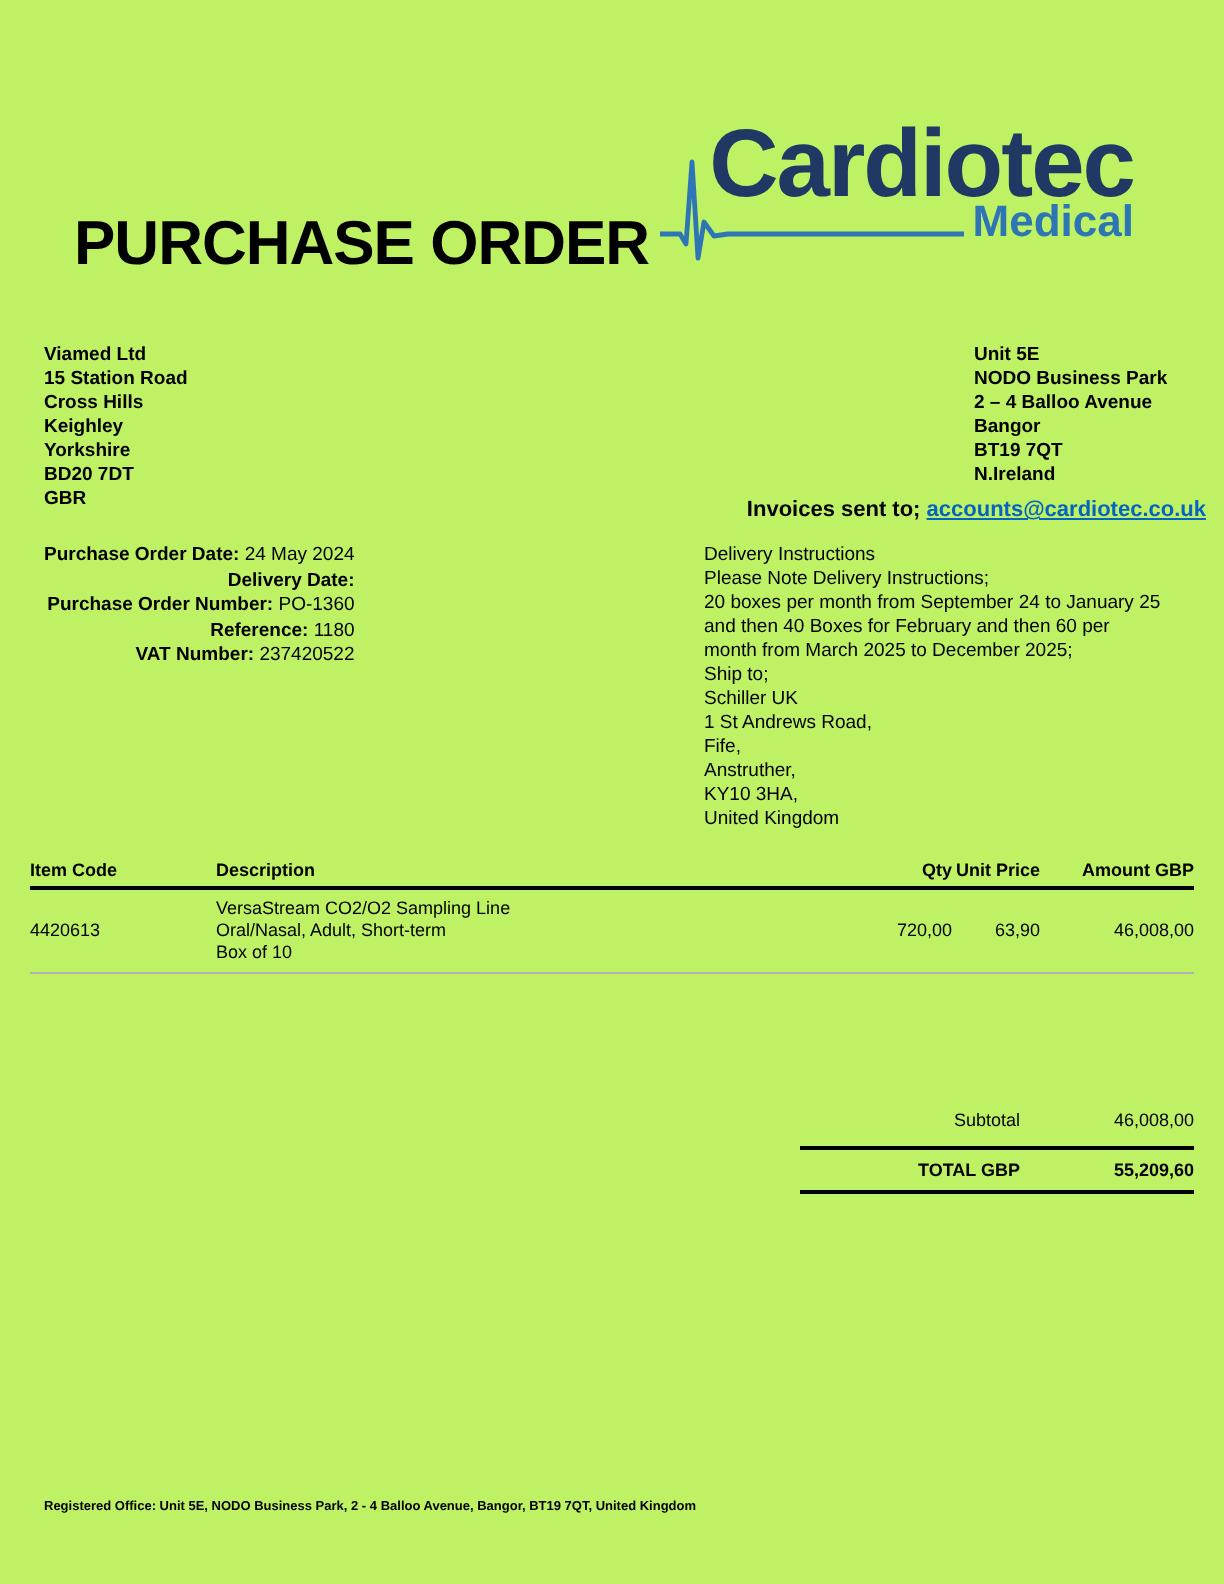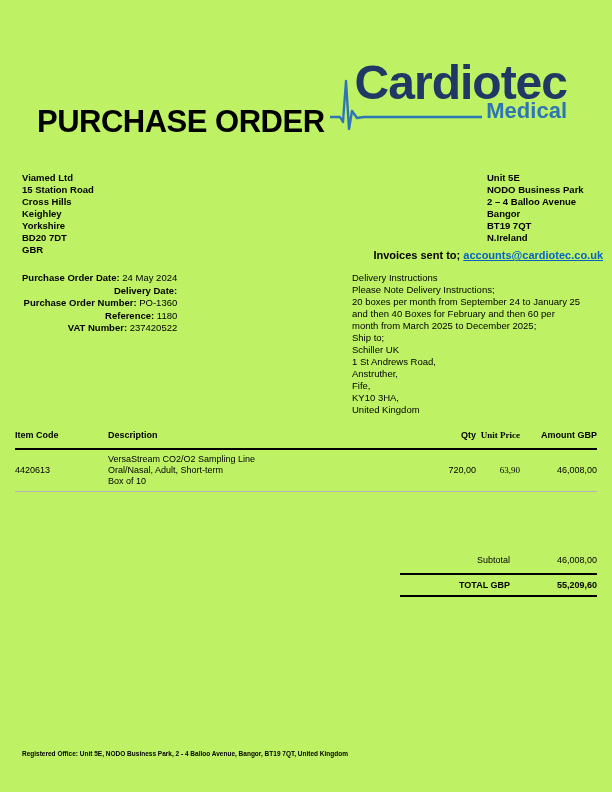--- a/index.html
+++ b/index.html
@@ -21,25 +21,25 @@
   
   .invoices{position:absolute;top:249px;right:9px;font-size:11px;font-weight:bold;}
   .invoices a{color:#0563c1;text-decoration:underline;}
   
   .order-details{position:absolute;left:22px;top:272px;font-size:9.5px;line-height:12.5px;text-align:right;}
   .od-label{font-weight:bold;}
   
   .delivery{position:absolute;left:352px;top:272px;font-size:9.5px;line-height:12px;}
   
   .items{position:absolute;left:15px;top:430px;width:582px;font-size:9px;}
-  .trh{display:flex;font-weight:bold;padding-bottom:8px;border-bottom:2px solid #000;justify-content:space-between;}
+  .trh{display:flex;font-weight:bold;padding-bottom:3px;border-bottom:2px solid #000;justify-content:space-between;}
   .c-code{width:93px;}
   .c-desc{flex:1;}
   .c-qty{width:103px;text-align:right;}
-  .c-unit{width:44px;text-align:right;font-family:Liberation Serif, serif;}
+  .c-unit{width:44px;text-align:right;}
   .c-amt{width:77px;text-align:right;}
   .trow-item{display:flex;padding-top:4px;padding-bottom:4px;border-bottom:1px solid #b3b3b3;}
   .trow-item .c-code,.trow-item .c-qty,.trow-item .c-unit,.trow-item .c-amt{padding-top:11px;}
   .desc-line{line-height:11px;}
   .trow-note{display:flex;padding-top:3px;padding-bottom:5px;border-bottom:1px solid #b3b3b3;}
   .trow-note .desc-line{line-height:10.8px;}
   
   .totals{position:absolute;left:400px;top:552px;width:197px;font-size:9px;}
   .trow{display:flex;padding:3px 0;}
   .trow.gap{margin-top:9px;}
@@ -113,22 +113,22 @@
 
   <div class="delivery">
     <div>Delivery Instructions</div>
     <div>Please Note Delivery Instructions;</div>
     <div>20 boxes per month from September 24 to January 25</div>
     <div>and then 40 Boxes for February and then 60 per</div>
     <div>month from March 2025 to December 2025;</div>
     <div>Ship to;</div>
     <div>Schiller UK</div>
     <div>1 St Andrews Road,</div>
+    <div>Fife,</div>
     <div>Anstruther,</div>
-    <div>Fife,</div>
     <div>KY10 3HA,</div>
     <div>United Kingdom</div>
   </div>
 
   <div class="items">
     <div class="trh">
       <div class="c-code">Item Code</div>
       <div class="c-desc">Description</div>
       <div class="c-qty">Qty</div>
       <div class="c-unit">Unit Price</div>

